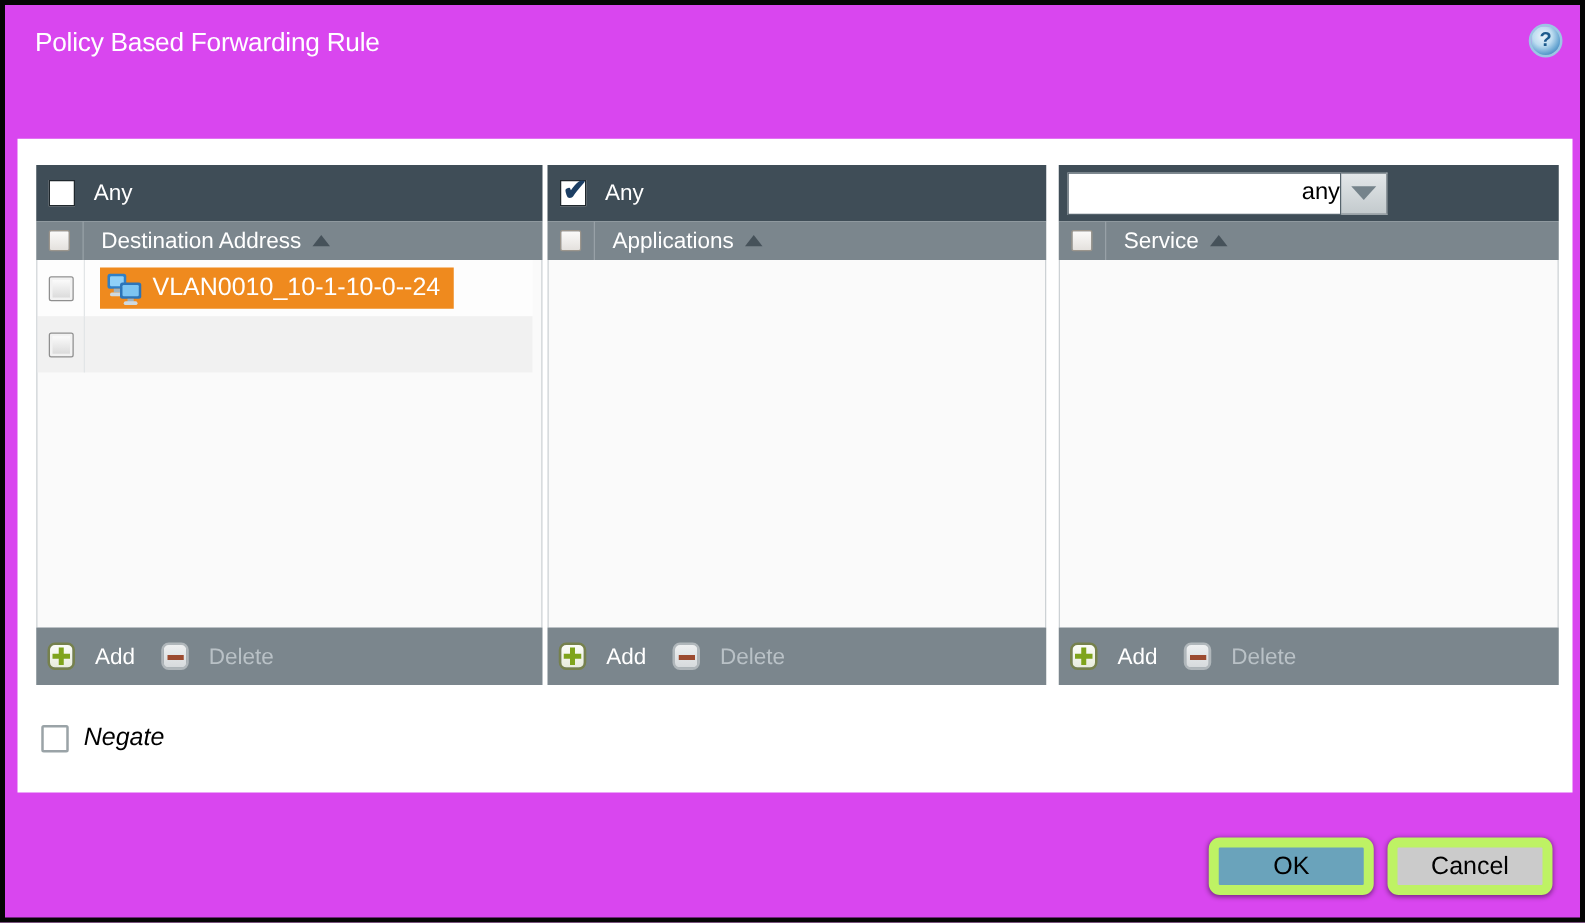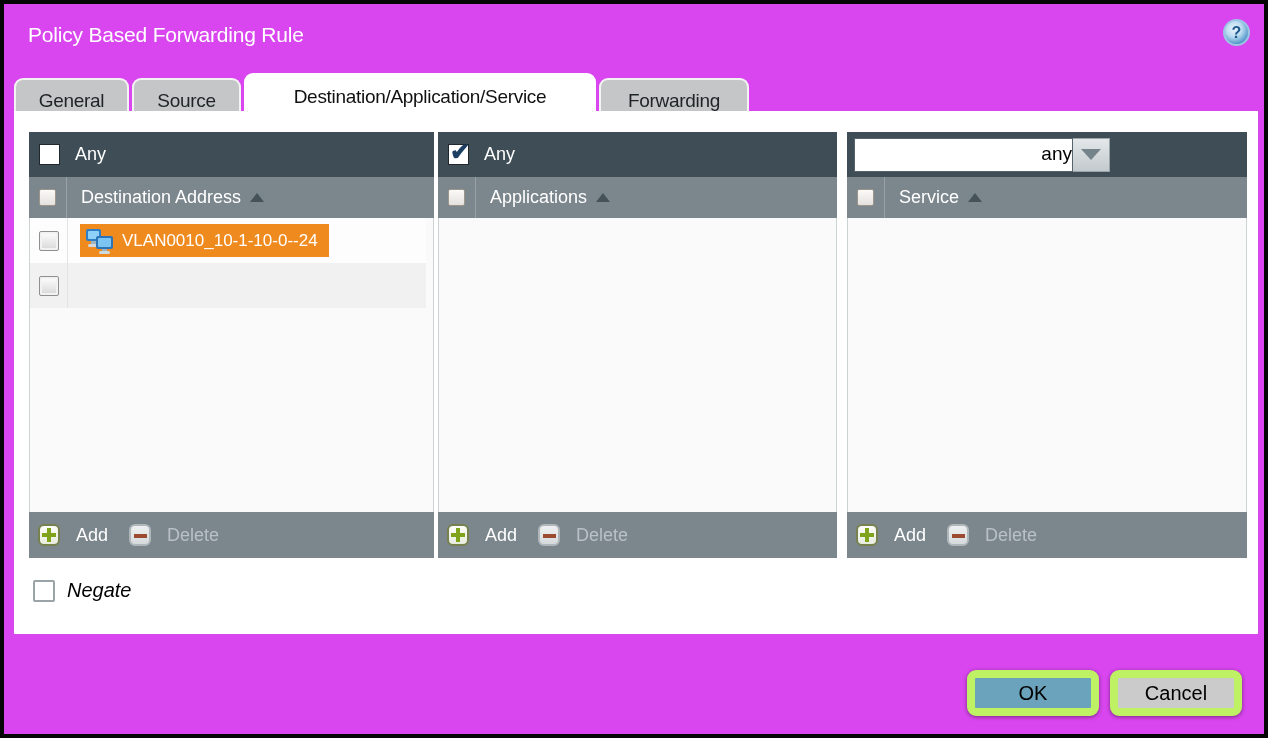--- a/index.html
+++ b/index.html
@@ -70,21 +70,21 @@
     border:1px solid #20282d; position:relative; cursor:pointer; flex:none;
   }
   .cb.checked::after {
     content:"\2714";
     position:absolute; left:1px; top:-7px;
     color:#1c3e63; font-size:24px; font-weight:bold;
   }
   .topbar-label { margin-left:15px; }
 
   .panel-header {
-    height:41px; background:#7b868d;
+    height:31px; background:#7b868d;
     display:flex; align-items:center; color:#fff; font-size:18px;
   }
   .cb-cell {
     width:38px; height:100%; flex:none;
     display:flex; align-items:center; justify-content:center;
     border-right:1px solid #98a1a7;
   }
   .cb-small {
     width:17px; height:17px; flex:none;
     background:linear-gradient(180deg,#fbfaf9 0%, #e4e1dd 100%);
@@ -107,21 +107,21 @@
   .row:nth-child(even) { background:#f1f1f1; }
   .row .cb-cell { border-right:1px solid #e2e5e7; }
   .cb-row {
     width:20px; height:20px; flex:none;
     background:linear-gradient(180deg,#ffffff 0%, #d7d7d7 100%);
     border:1px solid #8f8f8f; border-radius:2px;
     box-shadow:inset 0 0 0 2px #f2f2f2; cursor:pointer;
   }
   .tag {
     margin-left:12px; height:33px;
-    background:#ef8a1e; color:#fff; font-size:17px;
+    background:#ef8a1e; color:#fff; font-size:20px;
     display:flex; align-items:center; padding:0 11px 0 5px;
   }
   .net-icon { width:30px; height:26px; margin-right:7px; flex:none; }
 
   .panel-footer {
     height:46px; background:#7b868d;
     display:flex; align-items:center; padding-left:9px;
     color:#fff; font-size:18px;
   }
   .mini-btn {
@@ -197,26 +197,20 @@
   .btn-cancel { left:1106px; background:#cbcbcb; }
 </style>
 </head>
 <body>
 
 <div class="dialog">
 
   <div class="title">Policy Based Forwarding Rule</div>
   <div class="help-icon">?</div>
 
-  <div class="tabs">
-    <div class="tab tab-general">General</div>
-    <div class="tab tab-source">Source</div>
-    <div class="tab tab-das active">Destination/Application/Service</div>
-    <div class="tab tab-forwarding">Forwarding</div>
-  </div>
 
   <div class="sheet">
 
     <div class="panel panel-dest">
       <div class="panel-topbar">
         <div class="cb"></div>
         <span class="topbar-label">Any</span>
       </div>
       <div class="panel-header">
         <div class="cb-cell">

